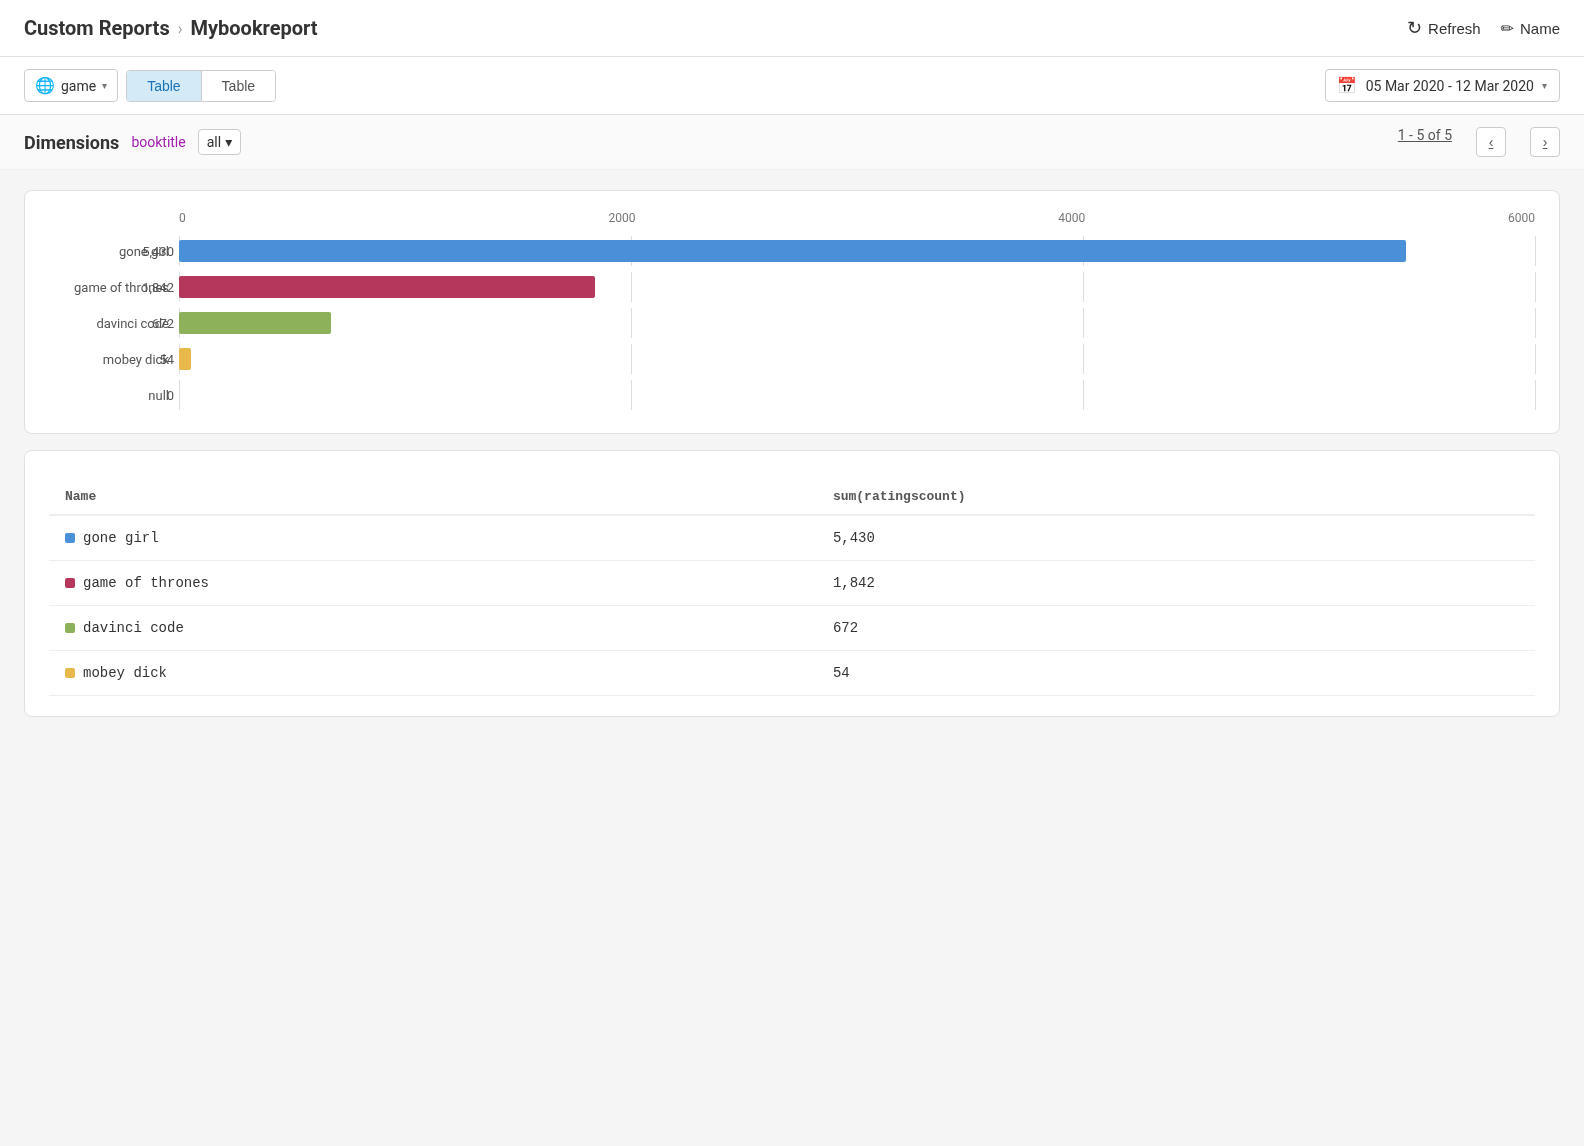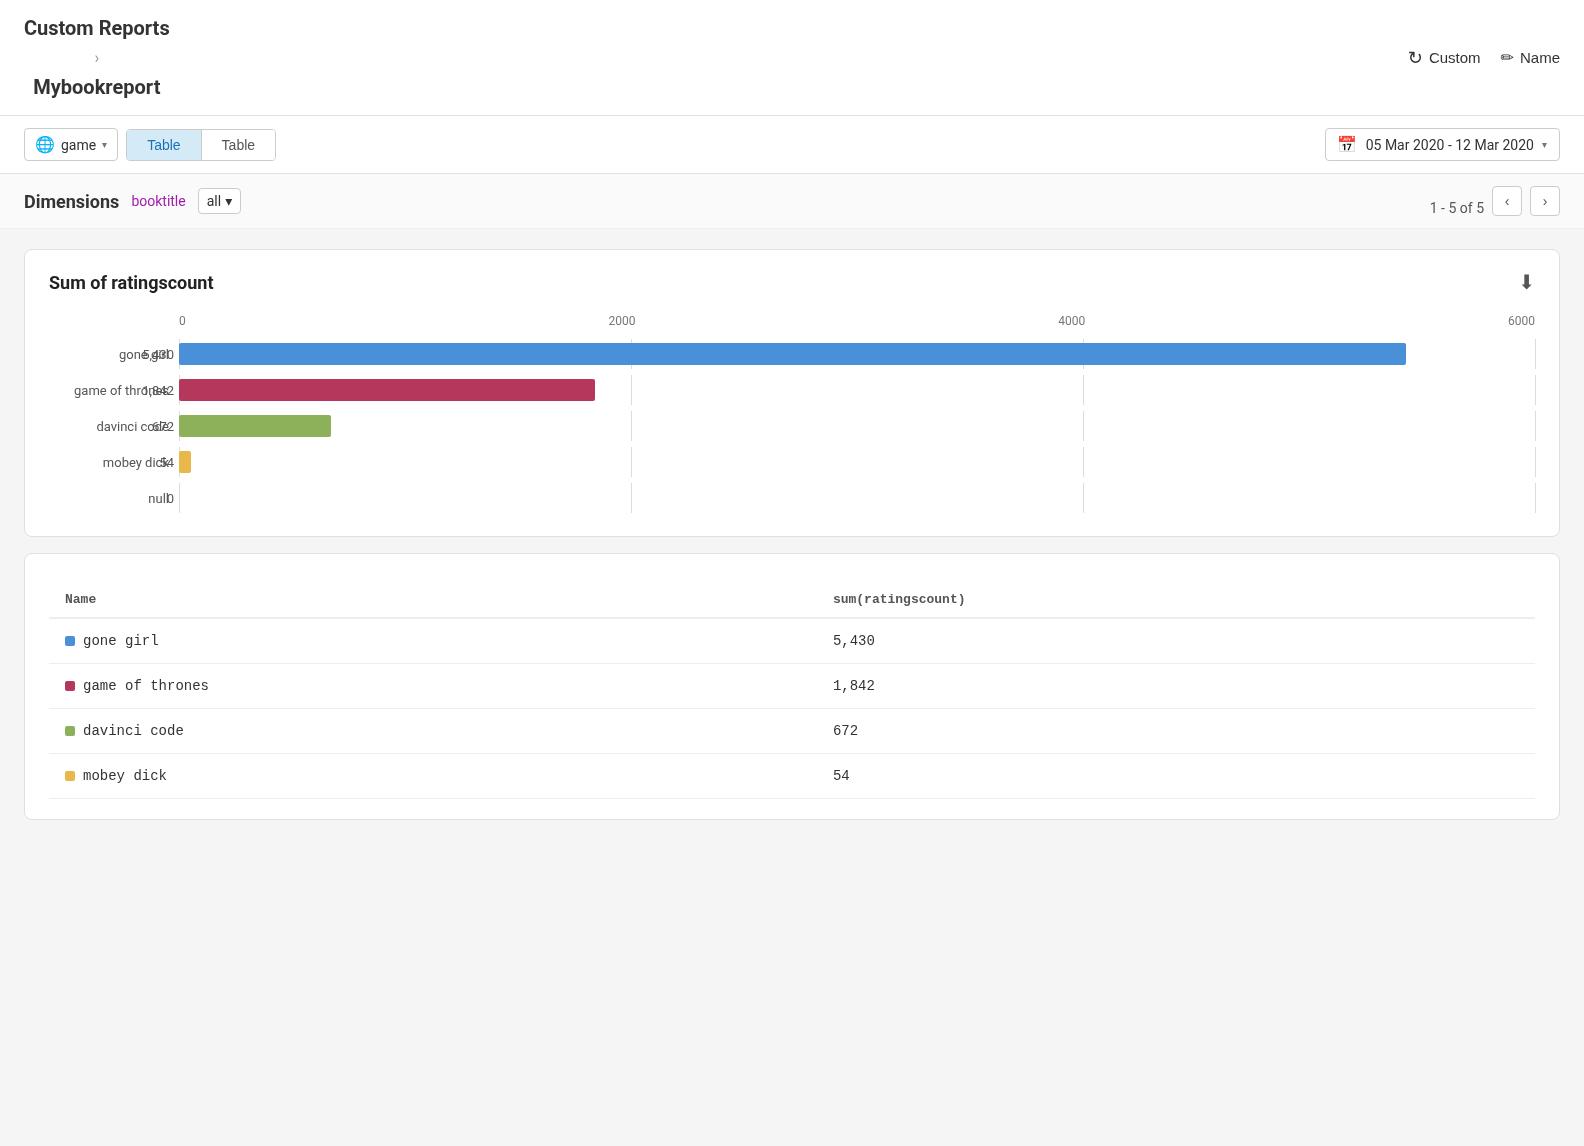--- a/index.html
+++ b/index.html
@@ -16,21 +16,20 @@
       border-bottom: 1px solid #e0e0e0;
       padding: 16px 24px;
       display: flex;
       align-items: center;
       justify-content: space-between;
     }
     .header-left {
       display: flex;
       align-items: center;
       gap: 8px;
-      flex-direction: column;
     }
     .header-title-link {
       font-size: 20px;
       font-weight: 700;
       color: #333;
     }
     .header-chevron {
       color: #999;
       font-size: 16px;
     }
@@ -143,24 +142,25 @@
       gap: 4px;
       border: 1px solid #ccc;
       border-radius: 4px;
       padding: 4px 8px;
       cursor: pointer;
       background: #fff;
       font-size: 14px;
     }
     .pagination {
       display: flex;
-      align-items: flex-end;
-      gap: 8px;
-      font-size: 14px;
-      color: #555;
+      align-items: flex-start;
+      gap: 24px;
+      font-size: 14px;
+      color: #555;
+      text-decoration: underline;
     }
     .page-btn {
       width: 30px;
       height: 30px;
       border: 1px solid #ccc;
       border-radius: 4px;
       background: #fff;
       cursor: pointer;
       display: flex;
       align-items: center;
@@ -286,21 +286,21 @@
 
 <div class="header">
   <div class="header-left">
     <span class="header-title-link">Custom Reports</span>
     <span class="header-chevron">›</span>
     <span class="header-subtitle">Mybookreport</span>
   </div>
   <div class="header-actions">
     <button class="header-btn">
       <span style="font-size:18px;">↻</span>
-      <span>Custom</span>
+      <span>Refresh</span>
     </button>
     <button class="header-btn">
       <span style="font-size:16px;">✏</span>
       <span>Name</span>
     </button>
   </div>
 </div>
 
 <div class="toolbar">
   <div class="toolbar-left">
@@ -333,26 +333,20 @@
   <div class="pagination">
     <span>1 - 5 of 5</span>
     <button class="page-btn">‹</button>
     <button class="page-btn">›</button>
   </div>
 </div>
 
 <div class="main">
 
   <div class="card">
-    <div class="card-header">
-      <span class="card-title">Sum of ratingscount</span>
-      <button class="download-btn">
-        <span>⬇</span>
-      </button>
-    </div>
 
     <div class="chart-container">
 
       <div class="chart-axis-labels">
         <span>0</span>
         <span>2000</span>
         <span>4000</span>
         <span>6000</span>
       </div>
 

